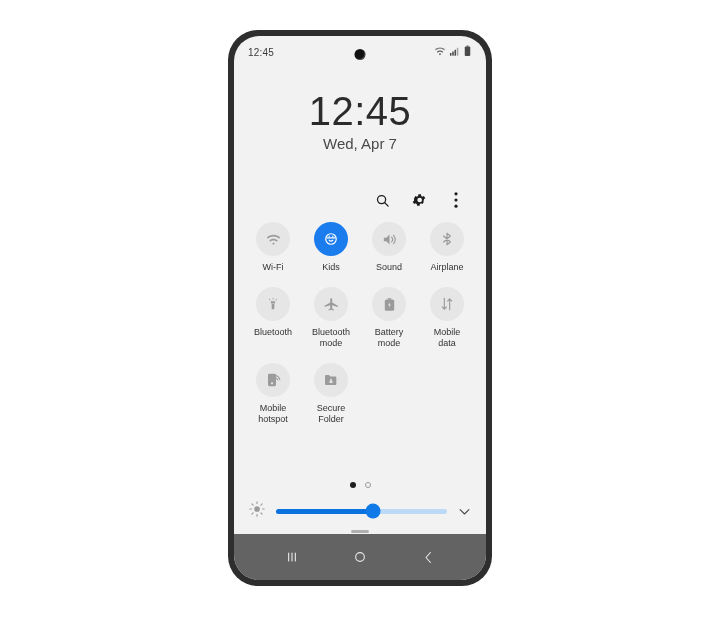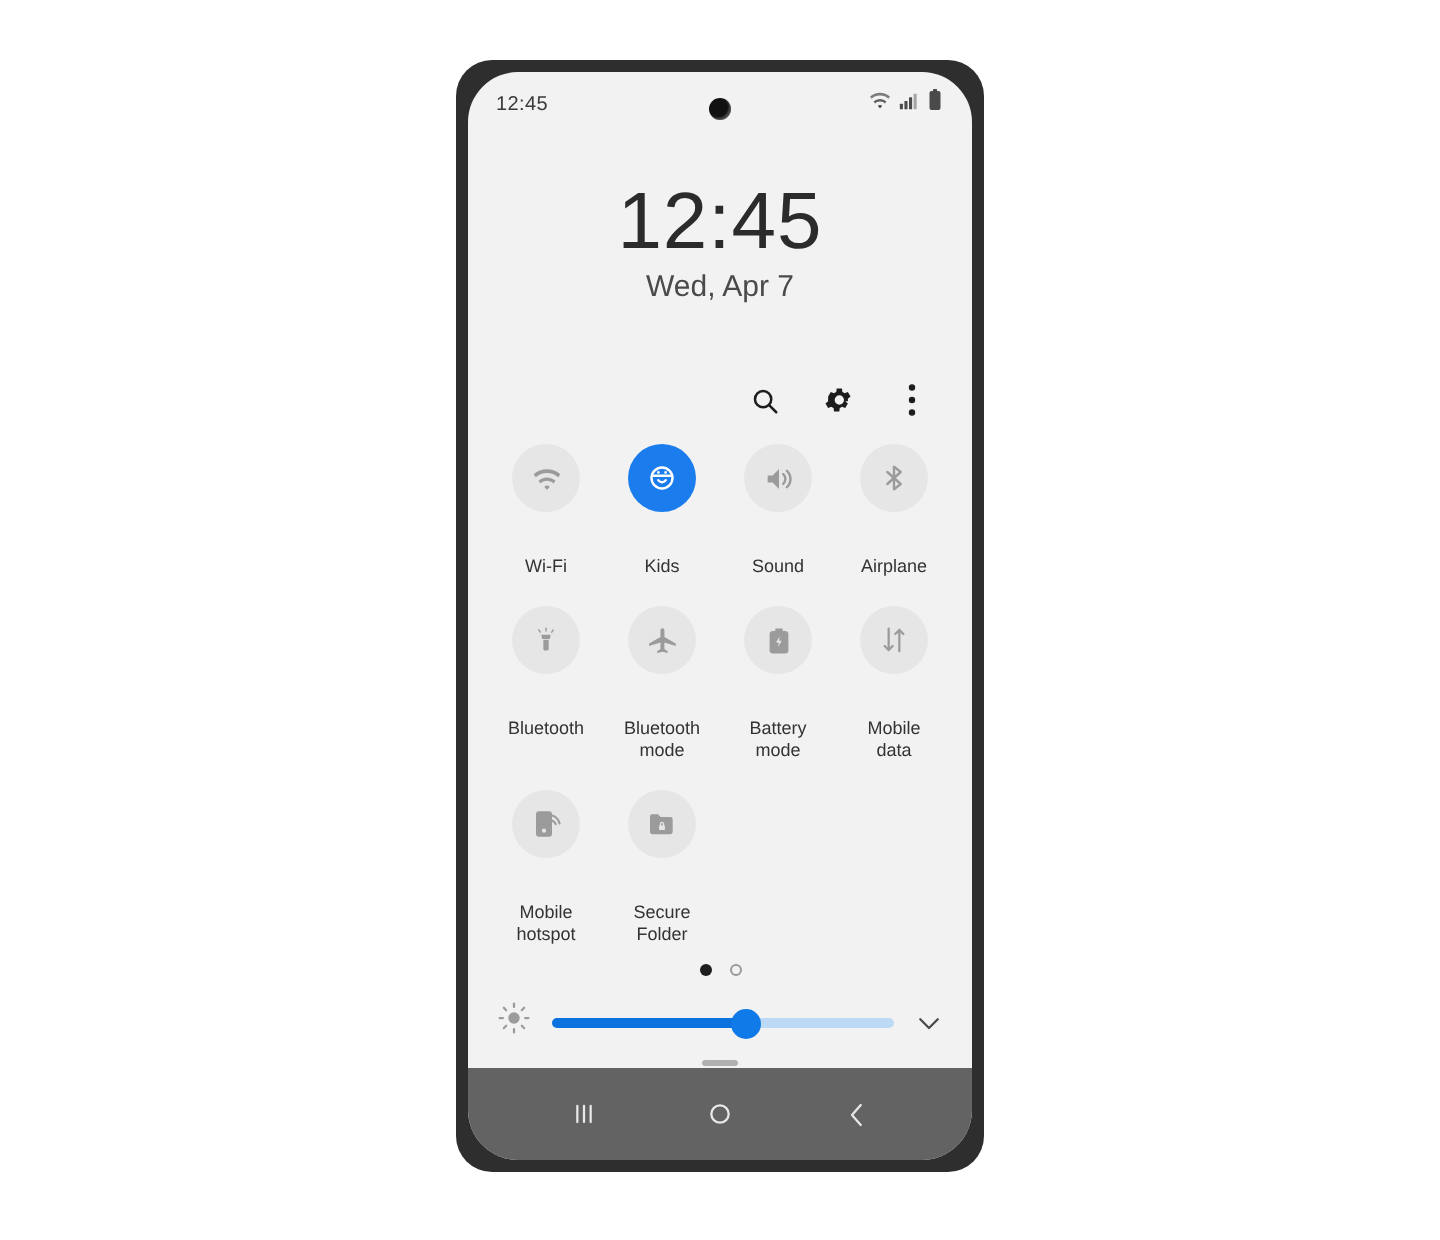--- a/index.html
+++ b/index.html
@@ -16,21 +16,21 @@
   }
 
   
   #phone-frame {
     position: absolute;
     left: 228px;
     top: 30px;
     width: 264px;
     height: 556px;
     background: #2e2e2e;
-    border-radius: 18px;
+    border-radius: 30px;
     box-sizing: border-box;
     padding: 6px;
   }
   #phone-screen {
     position: relative;
     width: 100%;
     height: 100%;
     background: #f2f2f2;
     border-radius: 25px;
     overflow: hidden;
@@ -130,21 +130,21 @@
     border-radius: 50%;
     background: #e6e6e6;
     display: flex;
     align-items: center;
     justify-content: center;
   }
   .qs-tile.active .qs-circle {
     background: #1a7ced;
   }
   .qs-label {
-    margin-top: 22px;
+    margin-top: 6px;
     font-size: 9px;
     line-height: 11px;
     color: #333333;
     text-align: center;
     max-width: 58px;
     white-space: pre-line;
   }
 
   
   #page-dots {

